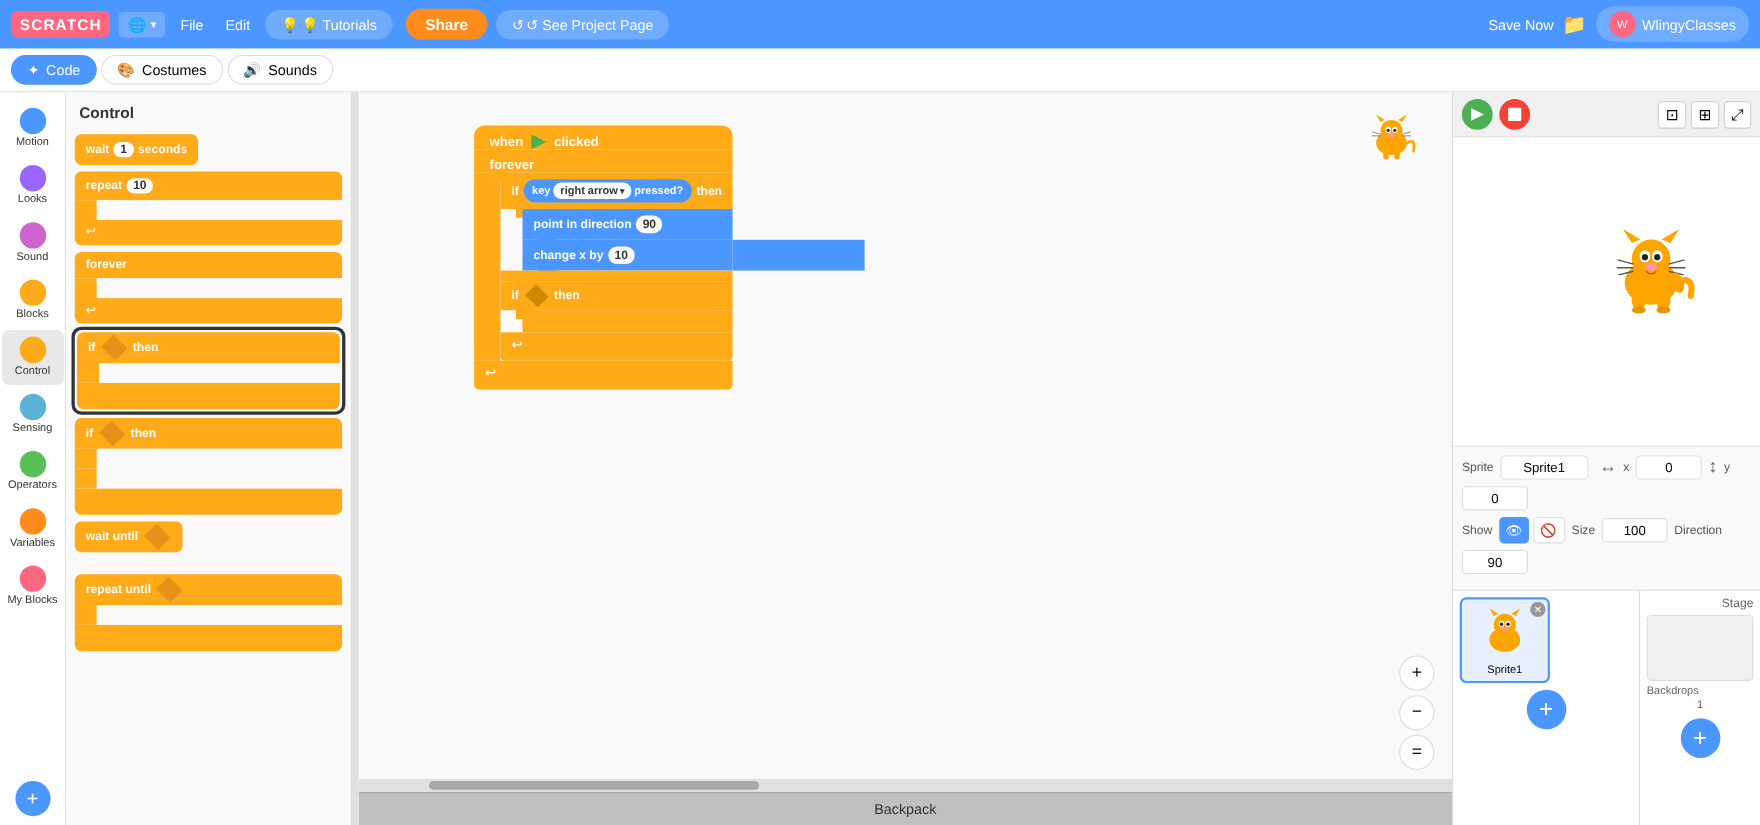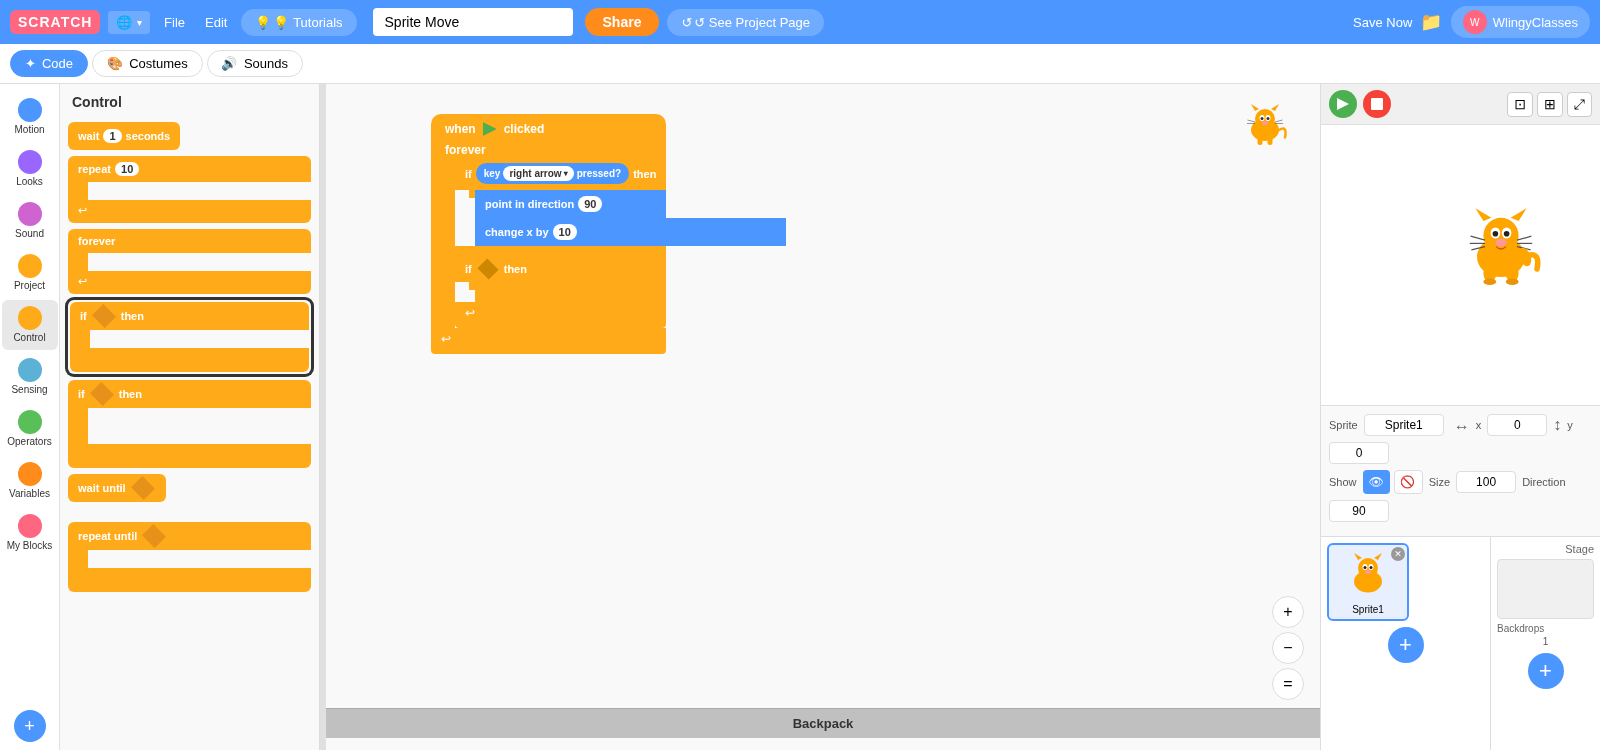--- a/index.html
+++ b/index.html
@@ -137,23 +137,23 @@
       display: flex; flex-direction: column; gap: 4px;
     }
     .zoom-btn {
       width: 32px; height: 32px; background: white; border: 1px solid #ddd;
       border-radius: 50%; cursor: pointer; font-size: 16px;
       display: flex; align-items: center; justify-content: center;
     }
 
     
     #backpack-bar {
-      position: absolute; bottom: 12px; left: 0; right: 0; height: 30px;
+      position: absolute; bottom: 0; left: 0; right: 0; height: 30px;
       background: #c0c0c0; display: flex; align-items: center; justify-content: center;
-      cursor: pointer; font-size: 13px; color: #333; font-weight: bold;
+      cursor: pointer; font-size: 13px; color: #333; font-weight: normal;
       border-top: 1px solid #aaa;
     }
     .sb-input {
       background: white; color: #333; border-radius: 10px;
       padding: 1px 6px; font-size: 11px; display: inline-block;
     }
 
     
     #blocks-panel::-webkit-scrollbar { width: 6px; }
     #blocks-panel::-webkit-scrollbar-thumb { background: #ccc; border-radius: 3px; }
@@ -247,21 +247,20 @@
   </button>
 
   <button class="top-text-btn">File</button>
   <button class="top-text-btn">Edit</button>
 
   <button class="tutorials-btn">
     <span>💡</span>
     <span style="margin-left:-4px;">💡 Tutorials</span>
   </button>
 
-  <input type="text" id="project-name-input" value="Sprite Move" style="">
 
   <button class="share-btn">Share</button>
 
   <button class="see-project-btn">
     <span>↺</span>
     <span style="margin-left:-4px;">↺ See Project Page</span>
   </button>
 
   <div class="spacer"></div>
 
@@ -300,21 +299,21 @@
     <div class="cat-item">
       <div class="cat-dot" style="background:#9966ff;"></div>
       <div class="cat-label">Looks</div>
     </div>
     <div class="cat-item">
       <div class="cat-dot" style="background:#cf63cf;"></div>
       <div class="cat-label">Sound</div>
     </div>
     <div class="cat-item">
       <div class="cat-dot" style="background:#ffab19;"></div>
-      <div class="cat-label">Project</div>
+      <div class="cat-label">Blocks</div>
     </div>
     <div class="cat-item active">
       <div class="cat-dot" style="background:#ffab19;"></div>
       <div class="cat-label">Control</div>
     </div>
     <div class="cat-item">
       <div class="cat-dot" style="background:#5cb1d6;"></div>
       <div class="cat-label">Sensing</div>
     </div>
     <div class="cat-item">

